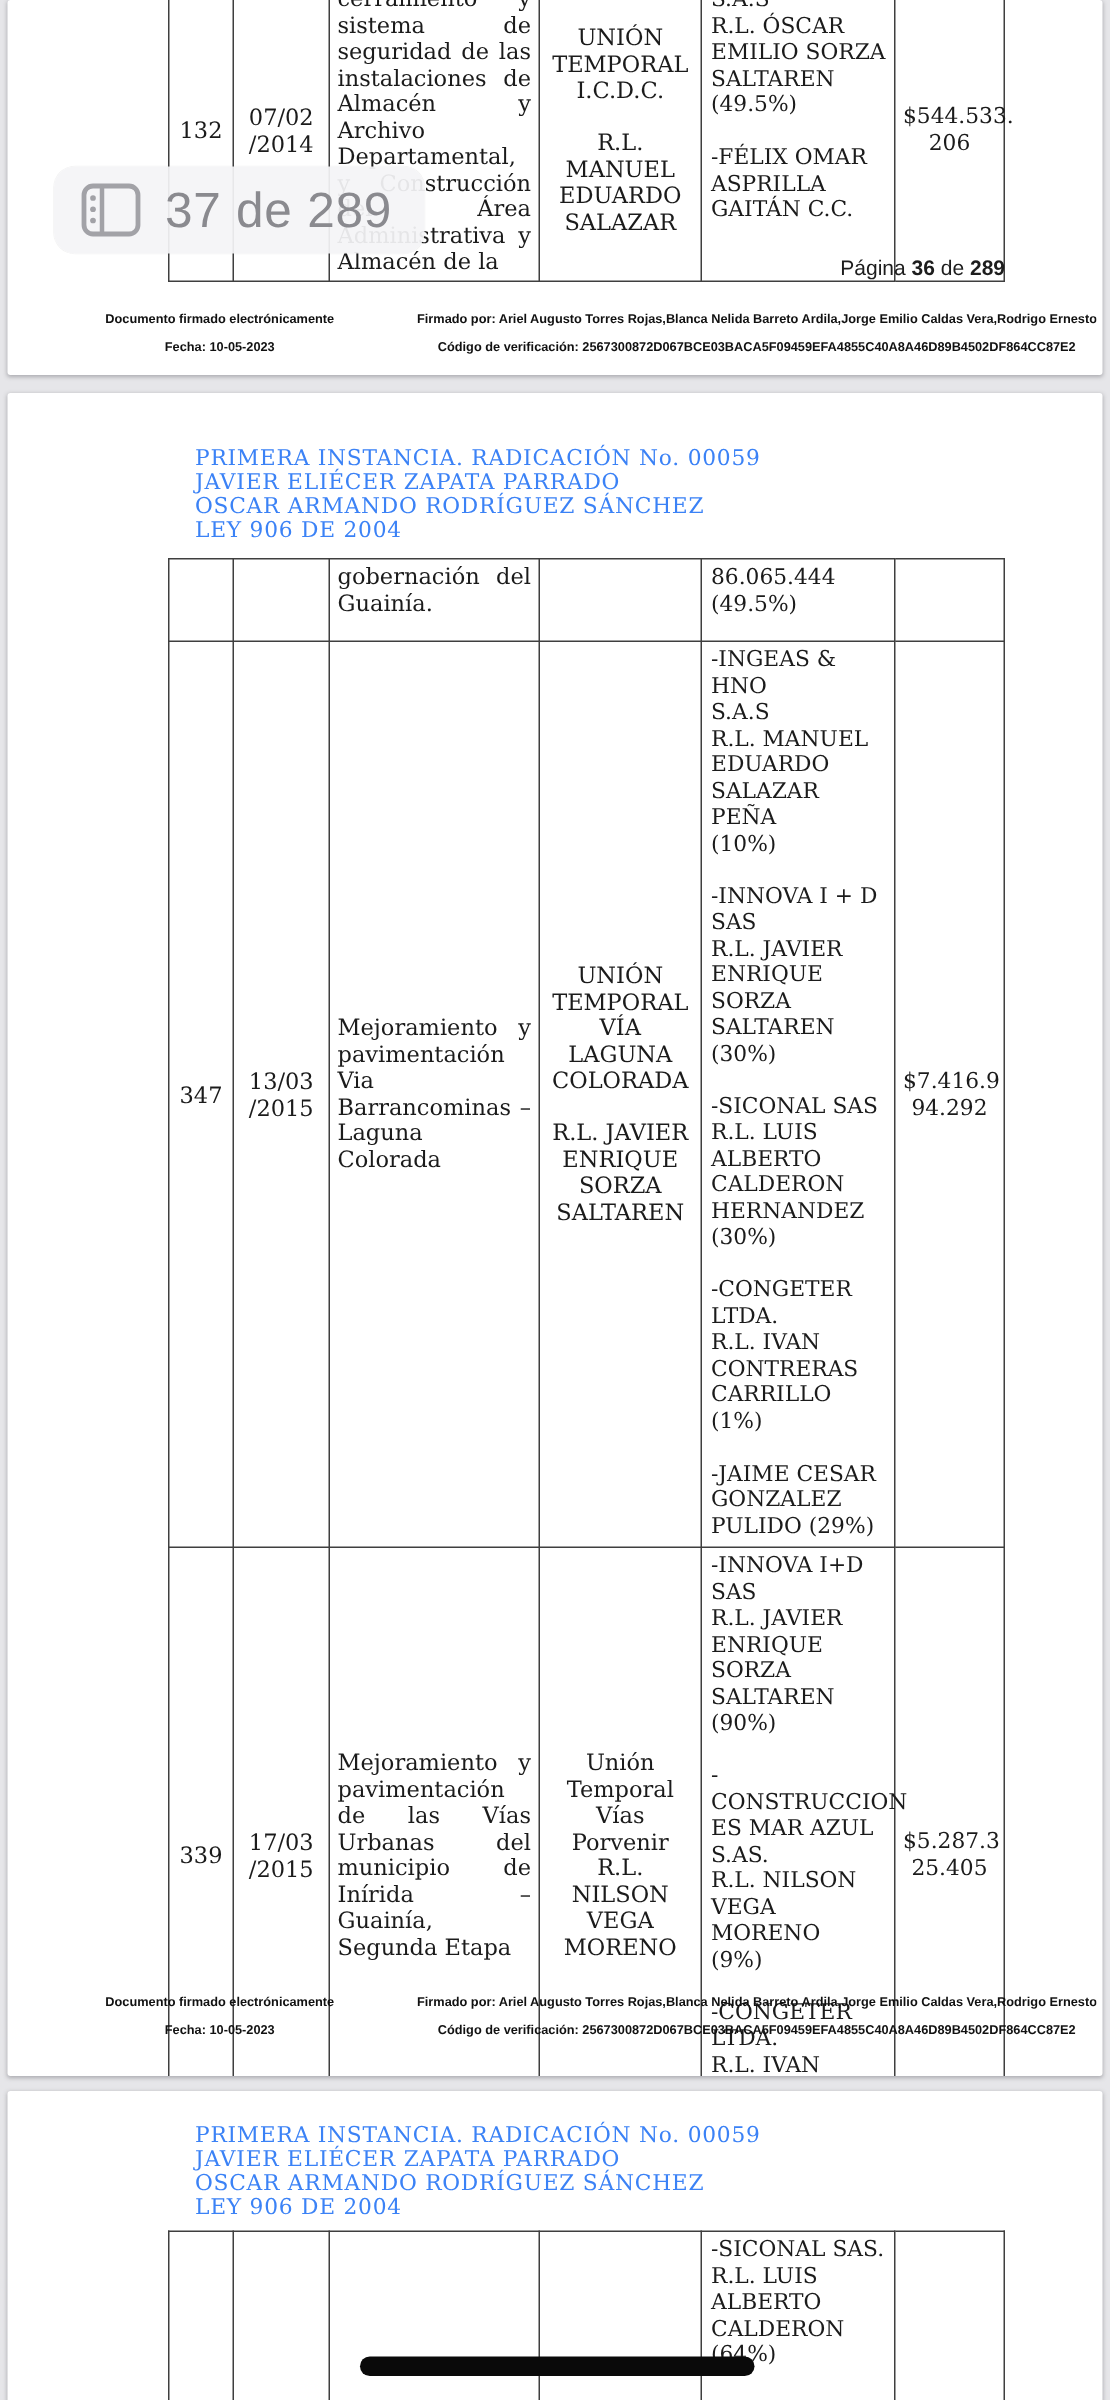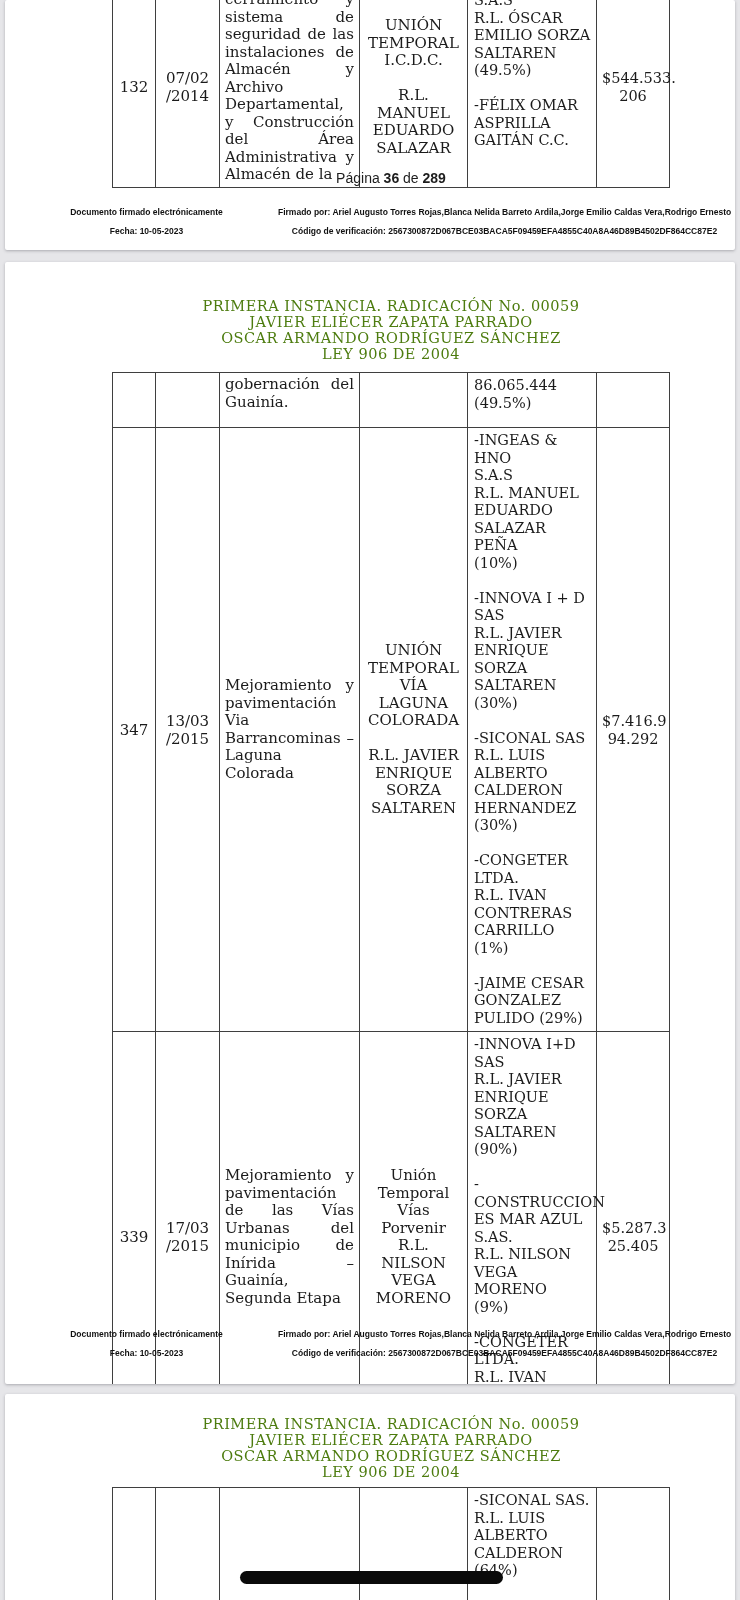--- a/index.html
+++ b/index.html
@@ -37,29 +37,29 @@
   .t36 td{height:176px;}
   .t36 .c-desc,.t36 .c-part{vertical-align:top;}
   .t37{top:110px;}
   .t37 tr.r0 td{height:46px;vertical-align:top;}
   .t38{top:93px;}
   .t38 td{height:135px;}
   .t38 .c-union{vertical-align:bottom;padding-bottom:10px;}
 
   
   .case-header{
-    position:absolute;left:107px;width:558px;text-align:center;
-    font-size:14.5px;line-height:16px;letter-spacing:0.5px;color:#4d7c0f;
+    position:absolute;left:125px;width:558px;text-align:left;
+    font-size:14.5px;line-height:16px;letter-spacing:0.5px;color:#3b82f6;
   }
   .h37{top:36px;}
   .h38{top:22px;}
 
   
   .page-label{
-    position:absolute;left:107px;width:558px;text-align:center;
+    position:absolute;left:107px;width:558px;text-align:right;
     font-family:"Liberation Sans",sans-serif;font-size:14px;color:#1d1d1d;
   }
   .pl36{top:170px;}
   .pl37{top:1030px;}
   .b{font-weight:700;}
 
   
   .doc-footer{
     position:absolute;left:10px;right:4px;display:flex;
     font-family:"Liberation Sans",sans-serif;font-size:8.5px;font-weight:700;
@@ -294,14 +294,24 @@
 ALBERTO
 CALDERON
 (64%)</td>
         <td class="c-val"></td>
       </tr>
     </tbody>
       </table>
     <div class="redaction"></div>
   </div>
 
+  <div class="pill">
+    <svg width="40" height="36" viewBox="0 0 40 36">
+      <rect x="2" y="2" width="36" height="32" rx="6" fill="none" stroke="#a2a2a7" stroke-width="3.2"></rect>
+      <line x1="14" y1="2.5" x2="14" y2="33.5" stroke="#a2a2a7" stroke-width="3"></line>
+      <circle cx="8" cy="10" r="1.9" fill="#a2a2a7"></circle>
+      <circle cx="8" cy="17.5" r="1.9" fill="#a2a2a7"></circle>
+      <circle cx="8" cy="25" r="1.9" fill="#a2a2a7"></circle>
+    </svg>
+    <span class="pill-text"><span>37</span> <span>de</span> <span>289</span></span>
+  </div>
 
 </div>
 
 </body></html>

